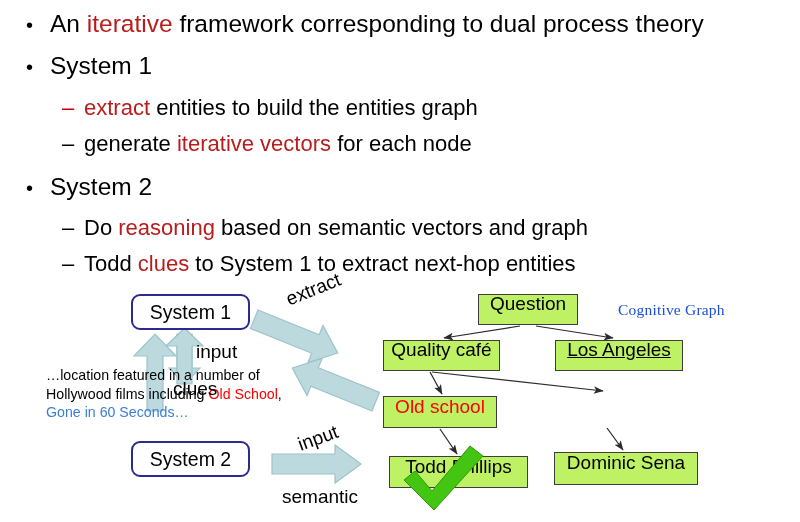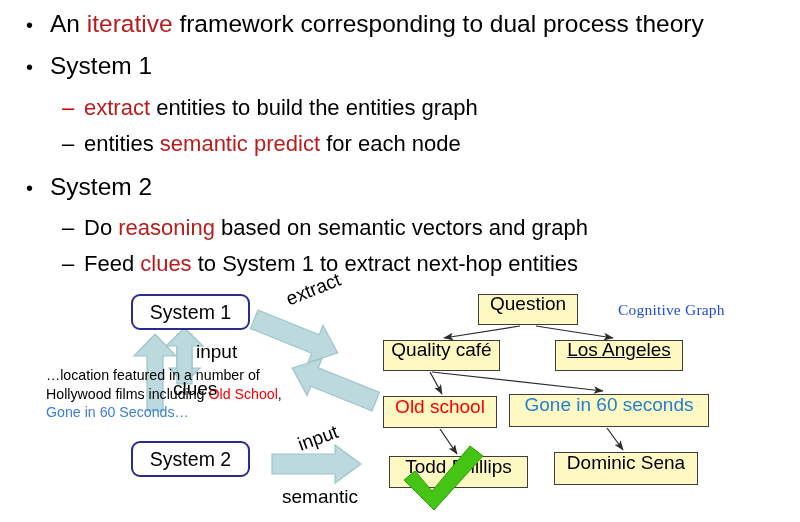--- a/index.html
+++ b/index.html
@@ -80,21 +80,21 @@
     box-sizing: border-box;
     z-index: 6;
   }
   #sys1 { left: 131px; top: 8px;  width: 119px; height: 36px; }
   #sys2 { left: 131px; top: 155px; width: 119px; height: 36px; }
 
   
   .node {
     position: absolute;
     border: 1.1px solid #3d3d3d;
-    background: #fef9c3;
+    background: #bef264;
     box-sizing: border-box;
     display: flex;
     align-items: center;
     justify-content: center;
     font-size: 19px;
     color: #000;
     z-index: 5;
     padding-bottom: 11px;
   }
   .node.redtext  { color: #FF0000; border-color: #3d3d3d; }
@@ -161,36 +161,36 @@
     <span class="txt">System 1</span>
   </div>
 
   <div class="bullet-row lvl2 red-dash" id="b2">
     <span class="marker" style="color: rgb(204, 0, 0);">–</span>
     <span class="txt"><span class="red">extract</span><span> entities to build the entities graph</span></span>
   </div>
 
   <div class="bullet-row lvl2" id="b3">
     <span class="marker" style="color: rgb(0, 0, 0);">–</span>
-    <span class="txt"><span>entities </span><span class="red">semantic predict</span><span> for each node</span></span>
+    <span class="txt"><span>generate </span><span class="red">iterative vectors</span><span> for each node</span></span>
   </div>
 
   <div class="bullet-row lvl1" id="b4">
     <span class="marker">•</span>
     <span class="txt">System 2</span>
   </div>
 
   <div class="bullet-row lvl2" id="b5">
     <span class="marker" style="color: rgb(0, 0, 0);">–</span>
     <span class="txt"><span>Do </span><span class="red">reasoning</span><span> based on semantic vectors and graph</span></span>
   </div>
 
   <div class="bullet-row lvl2" id="b6">
     <span class="marker" style="color: rgb(0, 0, 0);">–</span>
-    <span class="txt"><span>Feed </span><span class="red">clues</span><span> to System 1 to extract next-hop entities</span></span>
+    <span class="txt"><span>Todd </span><span class="red">clues</span><span> to System 1 to extract next-hop entities</span></span>
   </div>
 
 </div>
 
 <div id="diagram">
 
   <svg class="layer" viewBox="0 0 800 236">
 
     <polygon points="177,48 192,48 192,82 200,82 184.5,98 169,82 177,82" transform="translate(0,0) scale(1,1)" fill="#BCDADD" stroke="#9CC4C9" stroke-width="1.2" style="transform-box: fill-box;"></polygon>
 
@@ -253,23 +253,20 @@
   </div>
   <div class="node" id="n-quality" style="color: rgb(0, 0, 0);">
     <span>Quality café</span>
   </div>
   <div class="node" id="n-la" style="color: rgb(0, 0, 0); text-decoration: underline;">
     <span>Los Angeles</span>
   </div>
   <div class="node redtext" id="n-old" style="color: rgb(255, 0, 0);">
     <span>Old school</span>
   </div>
-  <div class="node bluetext" id="n-gone" style="color: rgb(31, 127, 212);">
-    <span>Gone in 60 seconds</span>
-  </div>
   <div class="node" id="n-todd" style="color: rgb(0, 0, 0);">
     <span>Todd Phillips</span>
   </div>
   <div class="node" id="n-dominic" style="color: rgb(0, 0, 0);">
     <span>Dominic Sena</span>
   </div>
 
   <svg class="layer" style="z-index:8;" viewBox="0 0 800 236">
     <path d="M415,185 L432,205 L470,160 L483,170 L434,224 L404,194 Z" fill="#44C413" stroke="#2E9A06" stroke-width="1"></path>
   </svg>

